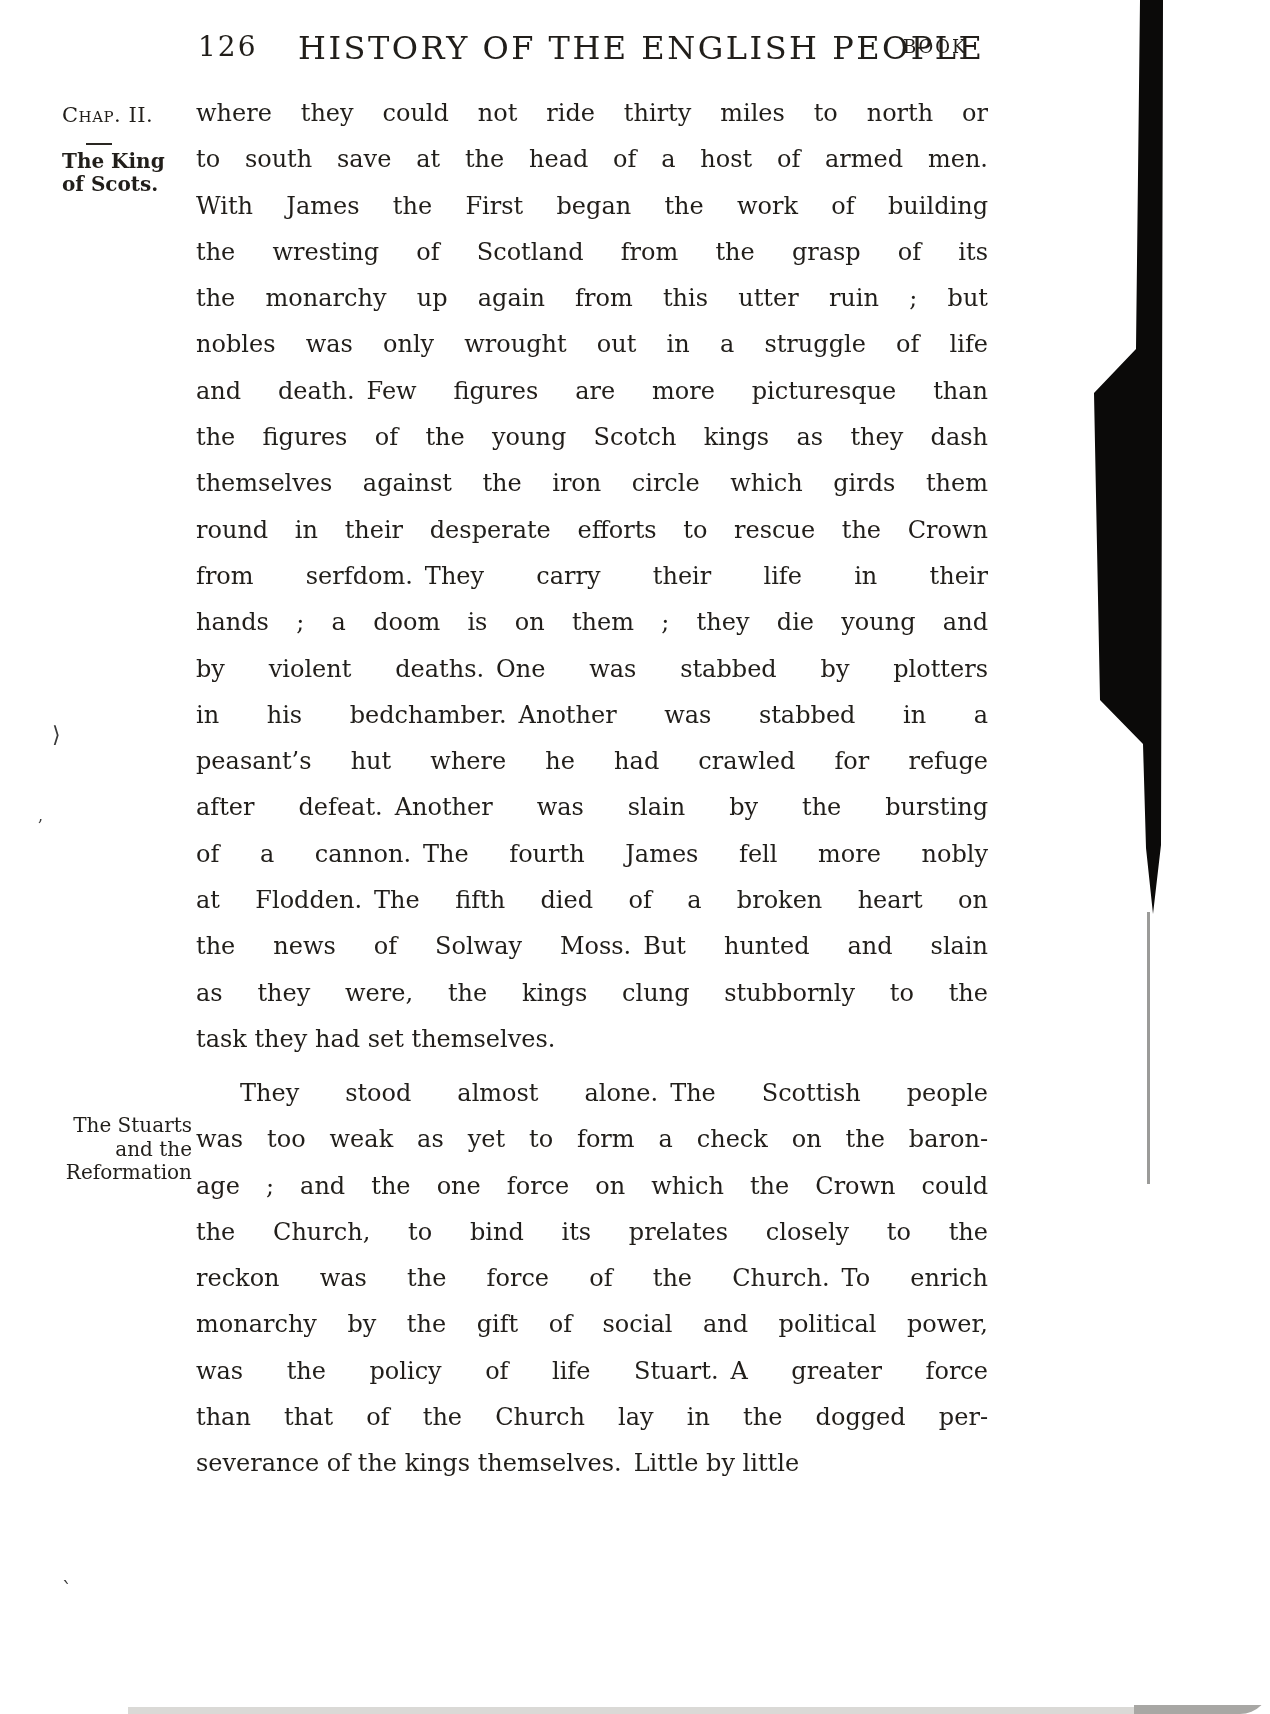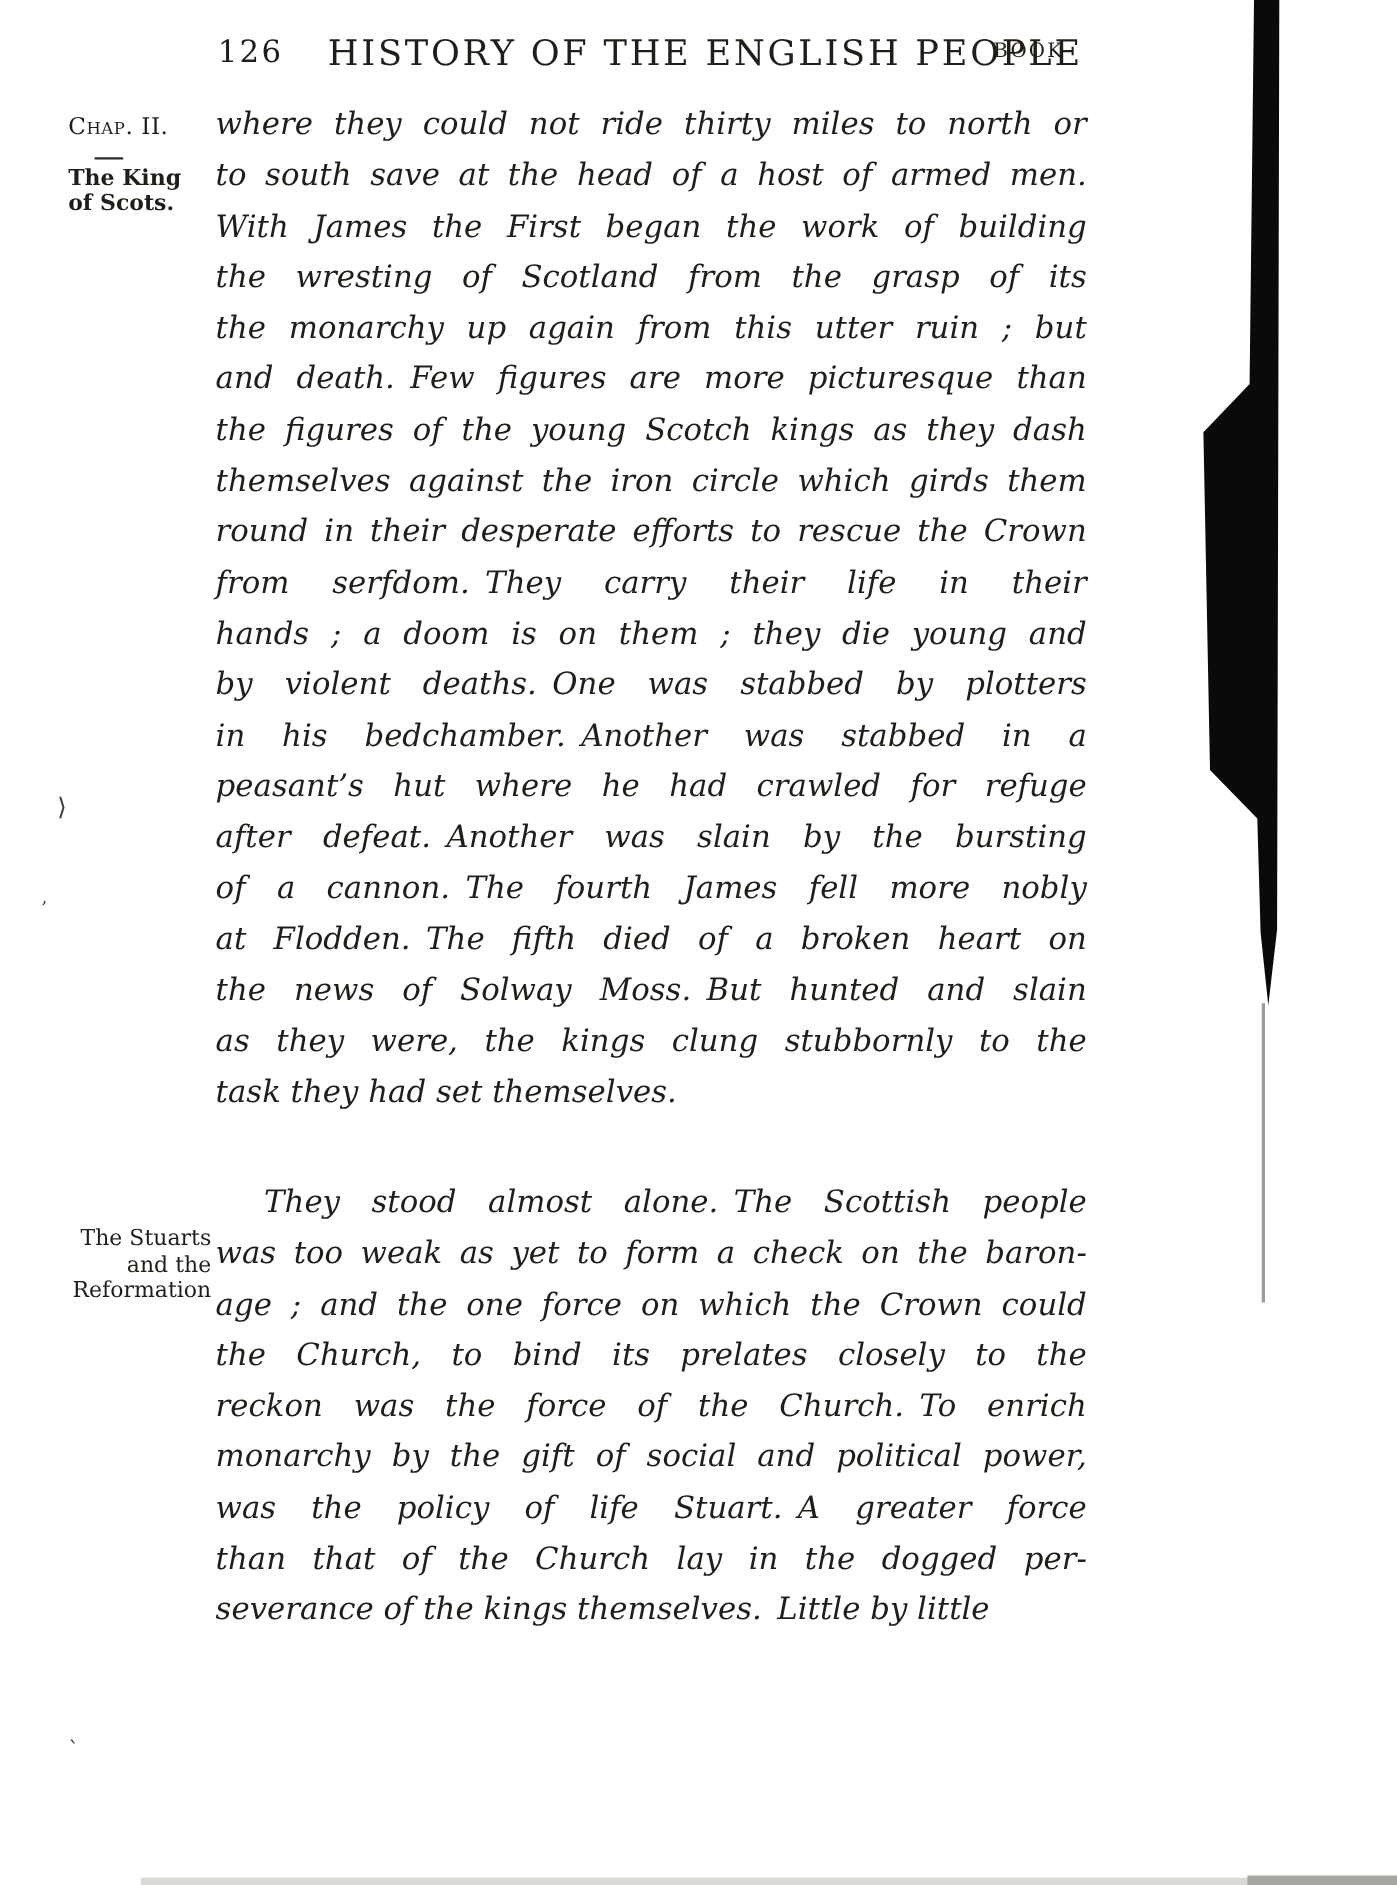--- a/index.html
+++ b/index.html
@@ -5,20 +5,21 @@
   * { margin: 0; padding: 0; box-sizing: border-box; }
   html, body { background: #ffffff; }
   .page {
     position: relative;
     width: 1270px;
     height: 1714px;
     background: #ffffff;
     font-family: "DejaVu Serif", serif;
     color: #211e1a;
     overflow: hidden;
+    border-radius: 30px;
   }
   .header-num   { position: absolute; left: 198px; top: 30px;  font-size: 28px; letter-spacing: 2px; }
   .header-title { position: absolute; left: 298px; top: 29px;  font-size: 32px; letter-spacing: 2.5px; }
   .header-book  { position: absolute; left: 903px; top: 36px;  font-size: 18px; letter-spacing: 2px; }
 
   .chap-note {
     position: absolute; left: 62px; top: 103px;
     font-size: 21px; font-variant: small-caps; letter-spacing: 0.5px;
   }
   .chap-rule { position: absolute; left: 86px; top: 143px; width: 26px; height: 2px; background: #2a2722; }
@@ -26,21 +27,21 @@
     position: absolute; left: 62px; top: 150px; width: 125px;
     font-size: 20px; font-weight: bold; line-height: 23px;
   }
   .note2 {
     position: absolute; left: 44px; top: 1070px; width: 148px;
     font-size: 20px; line-height: 23.5px; text-align: right; margin-top: 44px;
   }
 
   .para {
     position: absolute; left: 196px; width: 792px;
-    font-size: 28px; line-height: 46.3px; font-style: italic;
+    font-size: 24px; line-height: 46.3px;
   }
   .para1 { top: 90px; }
   .para2 { top: 1070px; }
   .line  { text-align: justify; text-align-last: justify; }
   .para .line:last-of-type  { text-align-last: left; }
   .para2 .line:first-of-type { text-indent: 44px; }
 
   .blob      { position: absolute; left: 1090px; top: 0; }
   .thin-line { position: absolute; left: 1147px; top: 912px; width: 3px; height: 272px; background: #9b9b99; }
   .mark  { position: absolute; color: #3a3a3a; }
@@ -75,20 +76,21 @@
       <div class="note-line">Reformation</div>
     </div>
 
   <div class="para para1">
 
   <div class="line">where they could not ride thirty miles to north or</div>
       <div class="line">to south save at the head of a host of armed men.</div>
       <div class="line">With James the First began the work of building</div>
       <div class="line">the wresting of Scotland from the grasp of its</div>
       <div class="line">the monarchy up again from this utter ruin ; but</div>
+      <div class="line">nobles was only wrought out in a struggle of life</div>
       <div class="line">and death. Few figures are more picturesque than</div>
       <div class="line">the figures of the young Scotch kings as they dash</div>
       <div class="line">themselves against the iron circle which girds them</div>
       <div class="line">round in their desperate efforts to rescue the Crown</div>
       <div class="line">from serfdom. They carry their life in their</div>
       <div class="line">hands ; a doom is on them ; they die young and</div>
       <div class="line">by violent deaths. One was stabbed by plotters</div>
       <div class="line">in his bedchamber. Another was stabbed in a</div>
       <div class="line">peasant’s hut where he had crawled for refuge</div>
       <div class="line">after defeat. Another was slain by the bursting</div>

